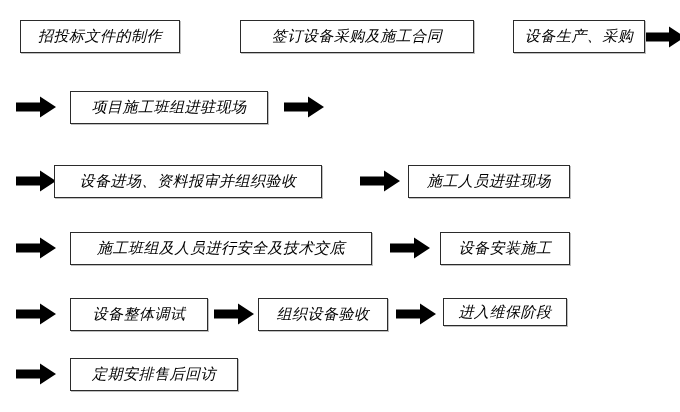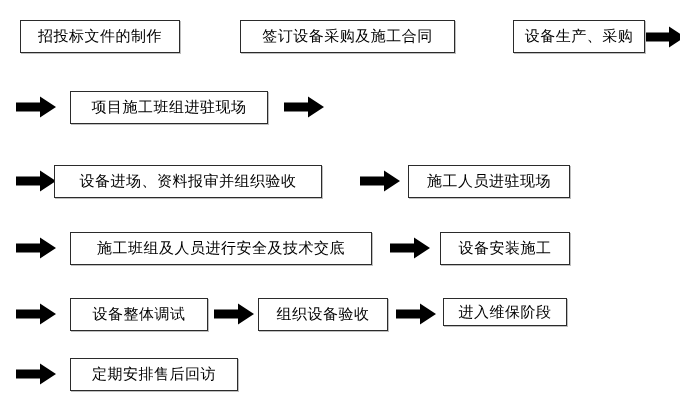--- a/index.html
+++ b/index.html
@@ -10,20 +10,21 @@
   }
   body {
     font-family: "DejaVu Sans", "Liberation Sans", sans-serif;
   }
   #canvas {
     position: relative;
     width: 680px;
     height: 412px;
     background: #ffffff;
     overflow: hidden;
+    font-style: italic;
   }
   .node {
     position: absolute;
     box-sizing: border-box;
     background: #ffffff;
     border: 1px solid #2b2b2b;
     box-shadow: 1px 1px 0 0 #bfbfbf;
     display: flex;
     align-items: center;
     justify-content: center;
@@ -54,21 +55,21 @@
 
 <div id="canvas">
     <div class="arrow" style="left: 645px; top: 26px;">
       <svg viewBox="0 0 40 22" preserveAspectRatio="none" aria-hidden="true">
         <path d="M0,6.5 L24,6.5 L24,0.5 L40,11 L24,21.5 L24,15.5 L0,15.5 Z" fill="#000000"></path>
       </svg>
     </div>
     <div class="node" style="left: 20px; top: 20px; width: 160px; height: 33px;">
       <span class="node-label">招投标文件的制作</span>
     </div>
-    <div class="node" style="left: 240px; top: 20px; width: 215px; height: 33px;">
+    <div class="node" style="left: 240px; top: 20px; width: 234px; height: 33px;">
       <span class="node-label">签订设备采购及施工合同</span>
     </div>
     <div class="node" style="left: 513px; top: 20px; width: 132px; height: 33px;">
       <span class="node-label">设备生产、采购</span>
     </div>
     <div class="arrow" style="left: 16px; top: 96px;">
       <svg viewBox="0 0 40 22" preserveAspectRatio="none" aria-hidden="true">
         <path d="M0,6.5 L24,6.5 L24,0.5 L40,11 L24,21.5 L24,15.5 L0,15.5 Z" fill="#000000"></path>
       </svg>
     </div>

